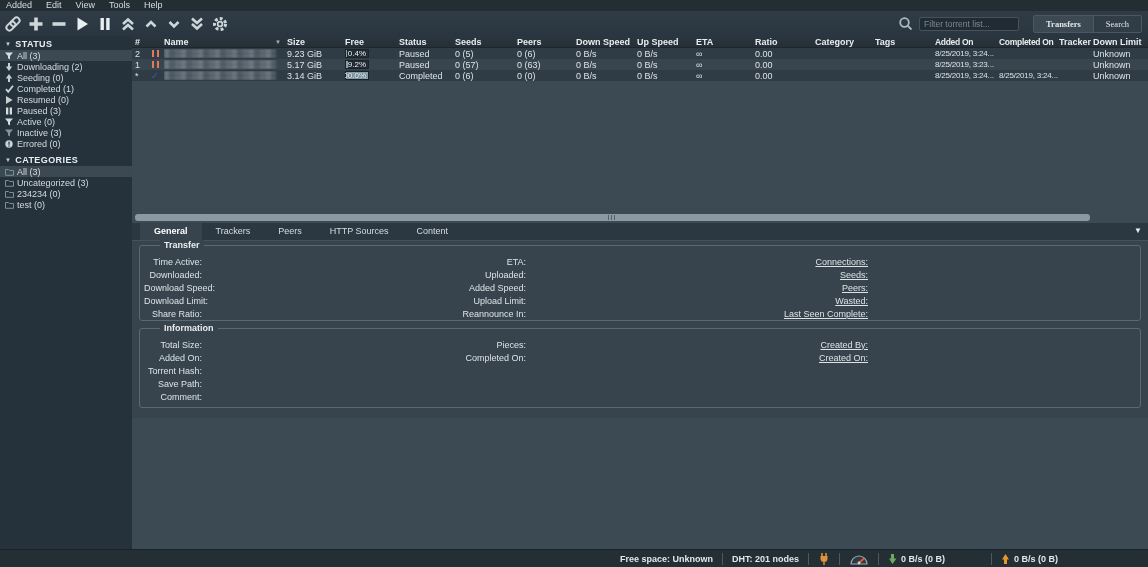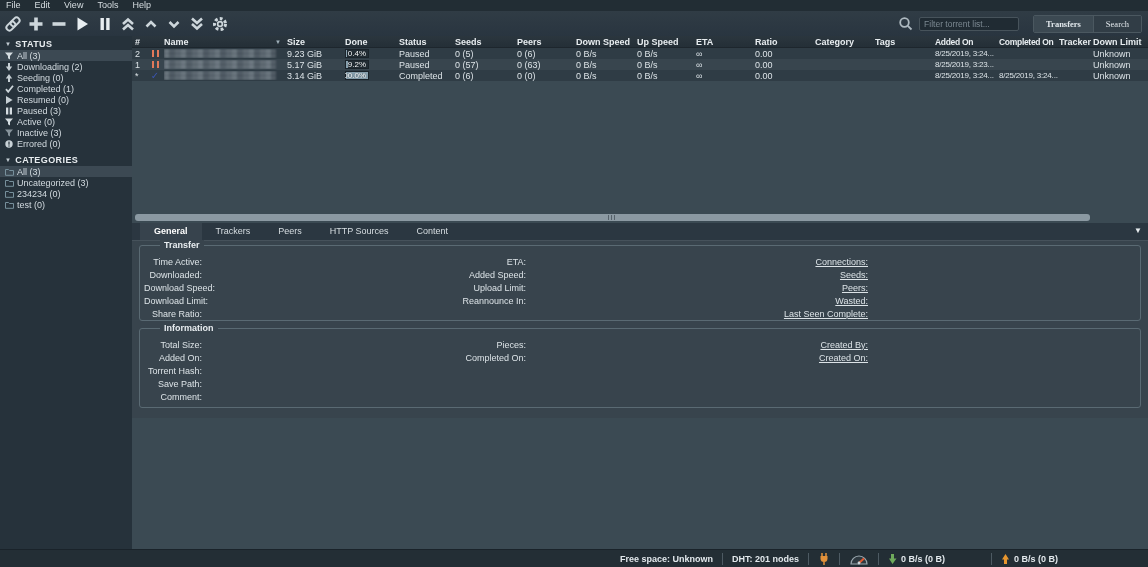--- a/index.html
+++ b/index.html
@@ -118,21 +118,21 @@
   .sb-speed { width:112px; }
   .sb-icon { display:flex; align-items:center; justify-content:center; }
   .arrow-glyph { margin-right:4px; display:flex; align-items:center; }
 </style>
 </head>
 <body>
 
 <div class="app">
 
   <div class="menubar">
-    <span class="menu-item">File</span>
+    <span class="menu-item">Added</span>
     <span class="menu-item">Edit</span>
     <span class="menu-item">View</span>
     <span class="menu-item">Tools</span>
     <span class="menu-item">Help</span>
   </div>
 
   <div class="toolbar">
     <span class="tbtn">
       <svg width="18" height="18">
         <g stroke="#cdd6db" stroke-width="2" fill="none" transform="rotate(-45 9 9)">
@@ -327,21 +327,21 @@
     <div class="main">
 
       <div class="thead">
         <div class="cell c-num">#</div>
         <div class="cell c-ico"></div>
         <div class="cell c-name">
           <span>Name</span>
           <span class="sortarrow">▼</span>
         </div>
         <div class="cell c-size">Size</div>
-        <div class="cell c-done">Done</div>
+        <div class="cell c-done">Free</div>
         <div class="cell c-status">Status</div>
         <div class="cell c-seeds">Seeds</div>
         <div class="cell c-peers">Peers</div>
         <div class="cell c-dspeed">Down Speed</div>
         <div class="cell c-uspeed">Up Speed</div>
         <div class="cell c-eta">ETA</div>
         <div class="cell c-ratio">Ratio</div>
         <div class="cell c-cat">Category</div>
         <div class="cell c-tags">Tags</div>
         <div class="cell c-added">Added On</div>
@@ -462,20 +462,21 @@
           <span class="legend">Transfer</span>
           <div class="fcol fcol1">
             <div>Time Active:</div>
             <div>Downloaded:</div>
             <div>Download Speed:</div>
             <div>Download Limit:</div>
             <div>Share Ratio:</div>
           </div>
           <div class="fcol fcol2">
             <div>ETA:</div>
+            <div>Uploaded:</div>
             <div>Added Speed:</div>
             <div>Upload Limit:</div>
             <div>Reannounce In:</div>
           </div>
           <div class="fcol fcol3">
             <div>Connections:</div>
             <div>Seeds:</div>
             <div>Peers:</div>
             <div>Wasted:</div>
             <div>Last Seen Complete:</div>

